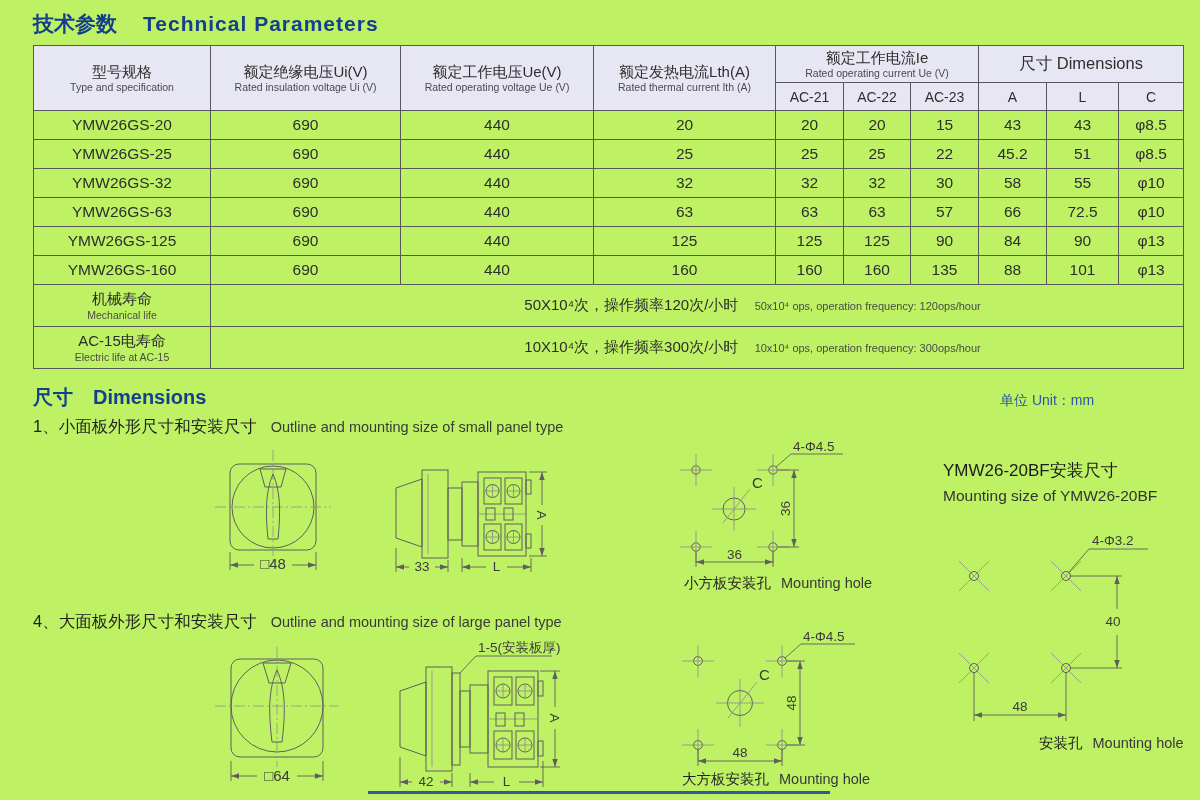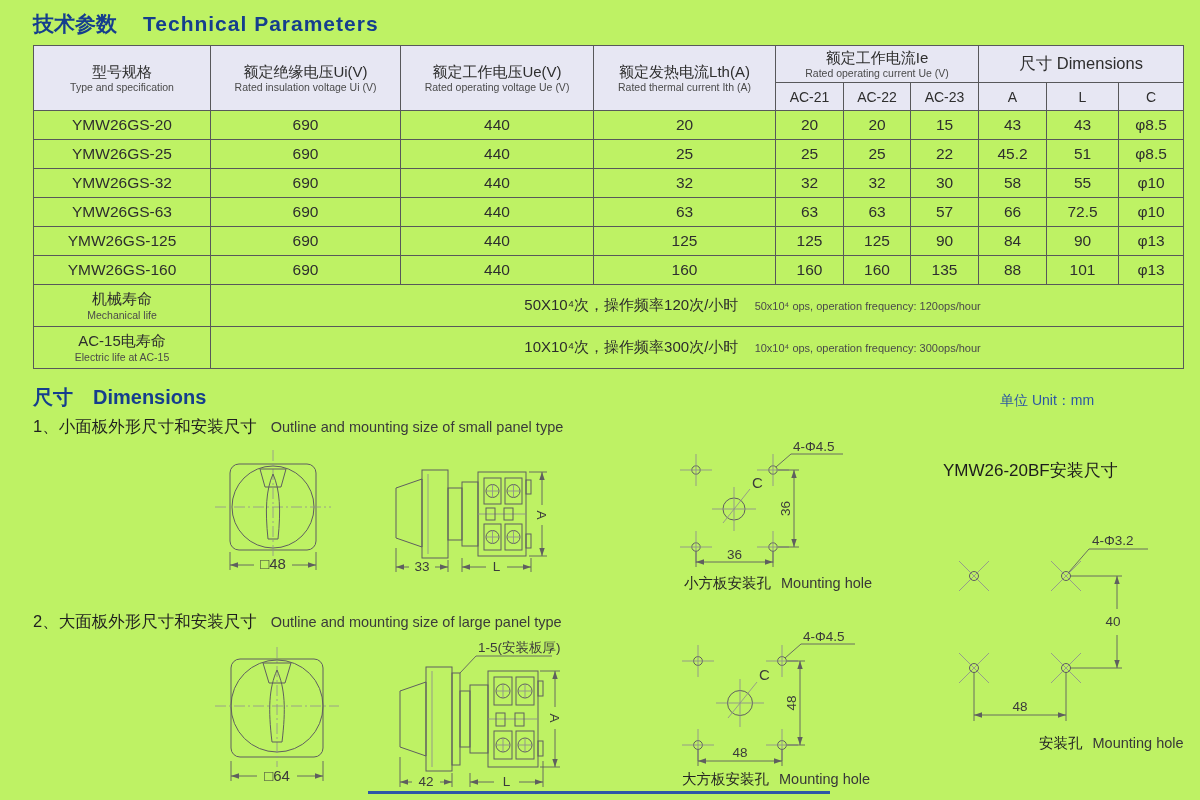--- a/index.html
+++ b/index.html
@@ -216,24 +216,25 @@
 
   <div class="dims-title">
     <span>尺寸</span><span class="en">Dimensions</span>
   </div>
   <div class="unit">单位 Unit：mm</div>
 
   <div class="sub sub1">
     <span>1、小面板外形尺寸和安装尺寸</span><span class="en">Outline and mounting size of small panel type</span>
   </div>
   <div class="sub sub2">
-    <span>2、大面板外形尺寸和安装尺寸</span><span class="en">Outline and mounting size of large panel type</span>
+    <span>4、大面板外形尺寸和安装尺寸</span><span class="en">Outline and mounting size of large panel type</span>
   </div>
 
   <div class="bf-t1">YMW26-20BF安装尺寸</div>
+  <div class="bf-t2">Mounting size of YMW26-20BF</div>
 
   <svg class="dw" style="left:210px;top:448px;" width="135" height="130" viewBox="0 0 135 130">
     <rect class="s" x="20" y="16" width="86" height="86" rx="9"></rect>
     <circle class="s" cx="63" cy="59" r="41"></circle>
     <line class="cl" x1="5" y1="59" x2="121" y2="59"></line>
     <line class="cl" x1="63" y1="2" x2="63" y2="114"></line>
     <path class="s" d="M50,21 L76,21 L71,39 L55,39 Z"></path>
     <path class="s" d="M63,26 C56,42 55,62 58,91 L68,91 C71,62 70,42 63,26 Z"></path>
     <line class="dim" x1="20" y1="104" x2="20" y2="122"></line>
     <line class="dim" x1="106" y1="104" x2="106" y2="122"></line>

